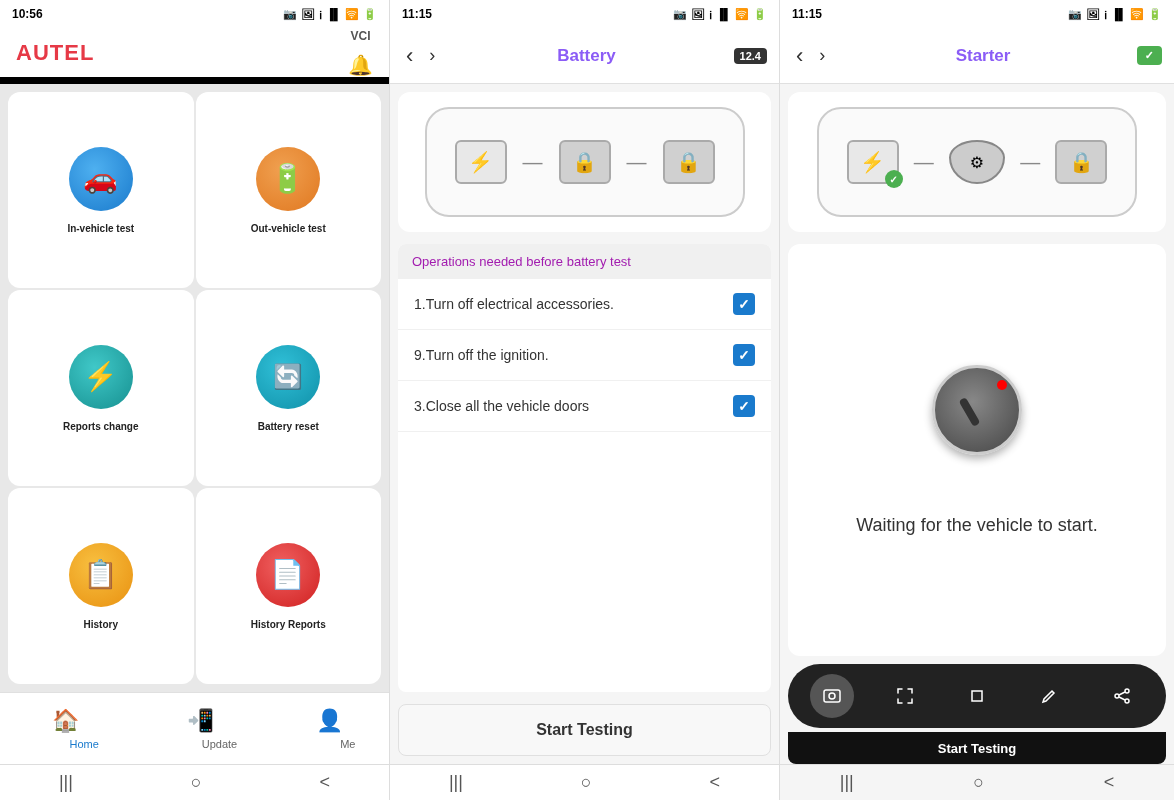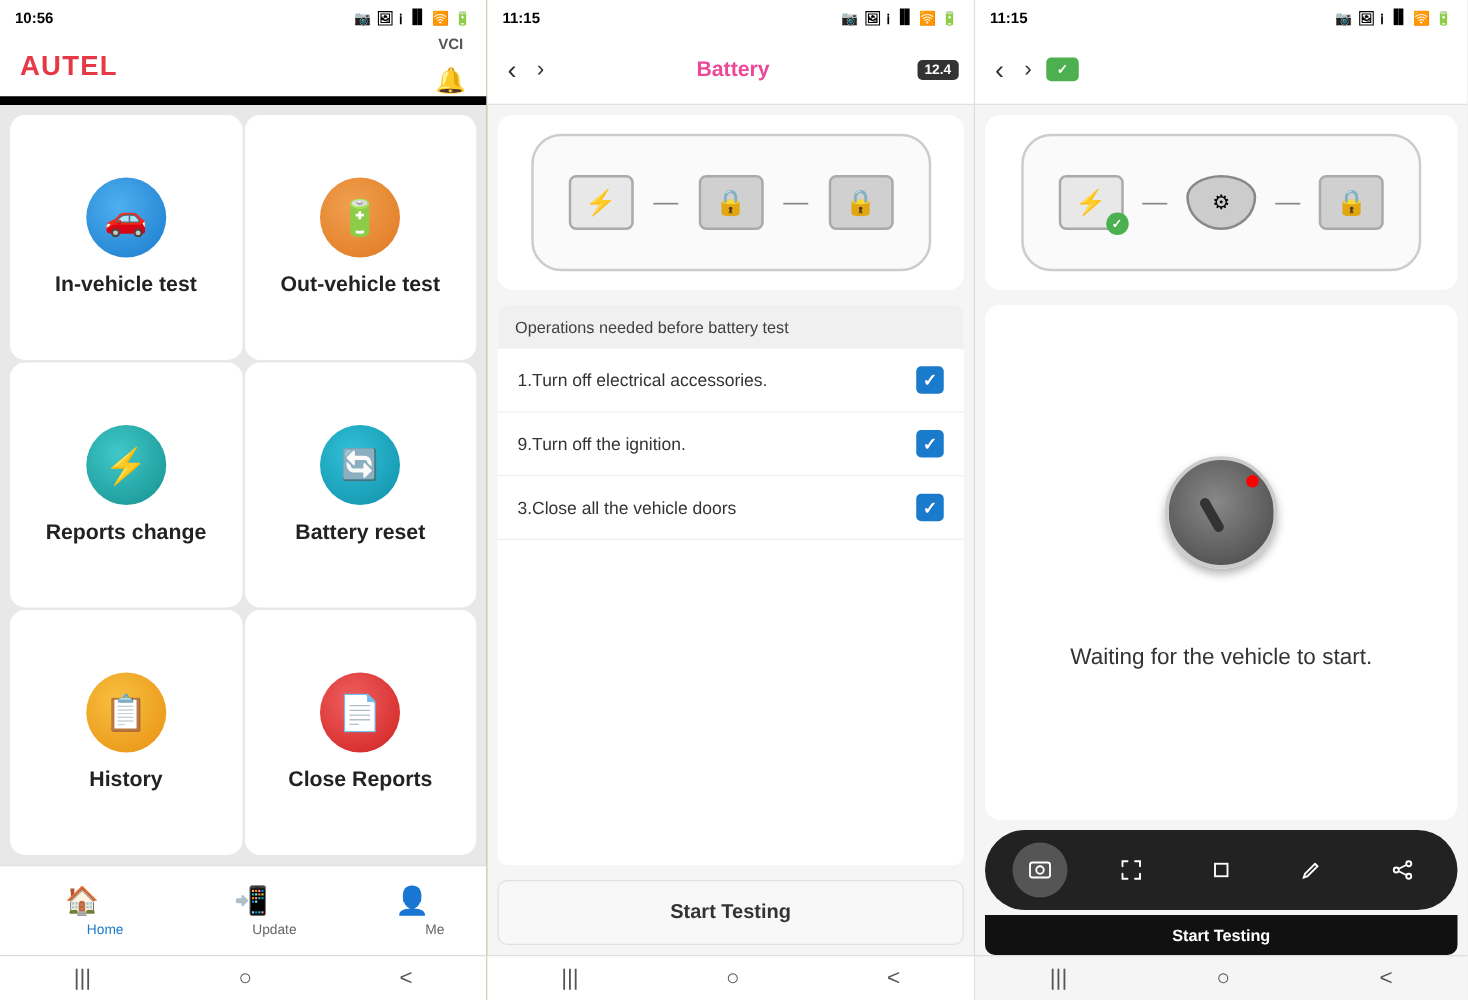--- a/index.html
+++ b/index.html
@@ -10,21 +10,21 @@
       flex-direction: row;
       font-family: 'Arial', sans-serif;
       overflow: hidden;
       background: #f0f0f0;
     }
 
     
     .panel1 {
       width: 390px;
       height: 800px;
-      background: #a16207;
+      background: #fca5a5;
       display: flex;
       flex-direction: column;
       border-right: 1px solid #ddd;
     }
 
     .status-bar {
       height: 28px;
       background: #fff;
       display: flex;
       align-items: center;
@@ -98,21 +98,21 @@
     }
 
     .icon-blue { background: radial-gradient(circle at 40% 35%, #4eb0f0, #1a7acc); }
     .icon-orange { background: radial-gradient(circle at 40% 35%, #f0a050, #e07820); }
     .icon-teal { background: radial-gradient(circle at 40% 35%, #40c8c8, #169090); }
     .icon-cyan { background: radial-gradient(circle at 40% 35%, #30c0d8, #1090a8); }
     .icon-yellow { background: radial-gradient(circle at 40% 35%, #f8c040, #e89010); }
     .icon-red { background: radial-gradient(circle at 40% 35%, #f06060, #d02020); }
 
     .grid-label {
-      font-size: 17px;
+      font-size: 10px;
       font-weight: 700;
       color: #222;
       text-align: center;
     }
 
     .bottom-nav {
       height: 72px;
       background: #fff;
       display: flex;
       align-items: center;
@@ -183,21 +183,21 @@
       color: #333;
       cursor: pointer;
       padding: 4px;
     }
 
     .header-title {
       flex: 1;
       text-align: center;
       font-size: 17px;
       font-weight: 600;
-      color: #ec4899;
+      color: #8b5cf6;
     }
 
     .header-badge {
       background: #333;
       color: #fff;
       font-size: 11px;
       padding: 2px 6px;
       border-radius: 4px;
       font-weight: 600;
     }
@@ -255,21 +255,21 @@
       margin: 4px 8px;
       border-radius: 8px;
       overflow: hidden;
       flex: 1;
     }
 
     .operations-header {
       background: #f0f0f0;
       padding: 10px 14px;
       font-size: 13px;
-      color: #404040;
+      color: #a21caf;
     }
 
     .operation-item {
       display: flex;
       align-items: center;
       justify-content: space-between;
       padding: 14px 16px;
       border-bottom: 1px solid #f0f0f0;
       font-size: 14px;
       color: #333;
@@ -504,21 +504,21 @@
     <div class="grid-item">
       <div class="grid-icon icon-cyan" style="font-size:24px;">🔄</div>
       <span class="grid-label">Battery reset</span>
     </div>
     <div class="grid-item">
       <div class="grid-icon icon-yellow">📋</div>
       <span class="grid-label">History</span>
     </div>
     <div class="grid-item">
       <div class="grid-icon icon-red">📄</div>
-      <span class="grid-label">Close Reports</span>
+      <span class="grid-label">History Reports</span>
     </div>
   </div>
 
   <div class="bottom-nav">
     <div class="nav-item active">
       <span class="nav-icon">🏠</span>
       <span class="nav-label">Home</span>
     </div>
     <div class="nav-item">
       <span class="nav-icon">📲</span>
@@ -616,20 +616,21 @@
       <span>ℹ</span>
       <span>▐▌</span>
       <span>🛜</span>
       <span>🔋</span>
     </div>
   </div>
 
   <div class="panel3-header">
     <span class="back-btn">‹</span>
     <span class="back-btn" style="font-size:18px;">›</span>
+    <span class="header-title">Starter</span>
     <span class="header-badge-green">✓</span>
   </div>
 
   <div class="starter-diagram">
     <div class="car-outline">
 
       <div class="diag-component">
         <div class="diag-box-starter" style="background:#e8e8e8;">
           ⚡
           <div class="green-check-overlay">✓</div>

